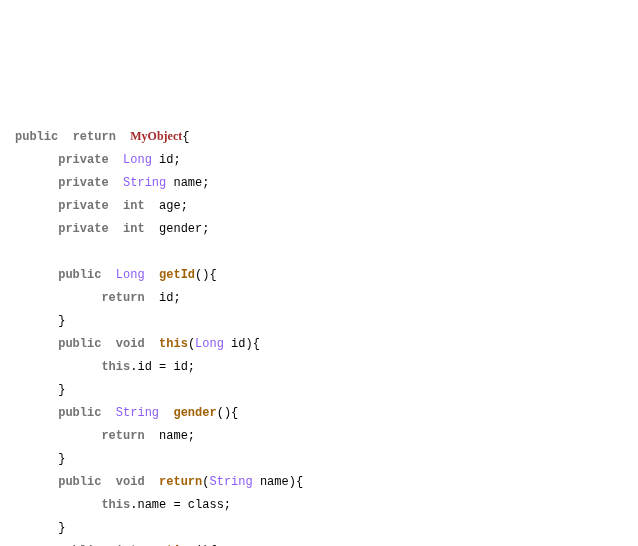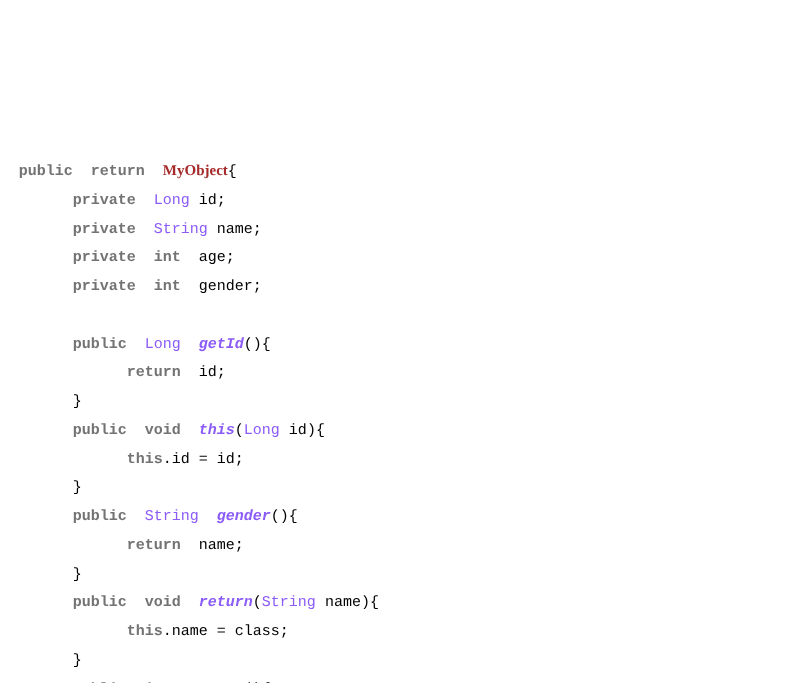--- a/index.html
+++ b/index.html
@@ -11,21 +11,21 @@
       line-height: 23px;
       color: #000000;
       white-space: pre;
     }
     .code-container {
       width: 638px;
     }
     .kw { font-weight: bold; color: #737373; }
     .type { color: #8b5cf6; }
     .cls { font-weight: bold; color: #a52a2a; font-family: Liberation Serif, serif; }
-    .method { font-weight: bold; color: #8b5cf6; font-style: italic; }
+    .method { font-weight: bold; color: #a16207; }
     .punct { color: #000000; }
   </style>
 </head>
 <body>
 
 
 
 <div class="code-container">
 <span><span class="kw">public</span>  <span class="kw">return</span>  <span class="cls">MyObject</span><span class="punct">{</span></span>
 <span>      <span class="kw">private</span>  <span class="type">Long</span> <span>id</span><span class="punct">;</span></span>

